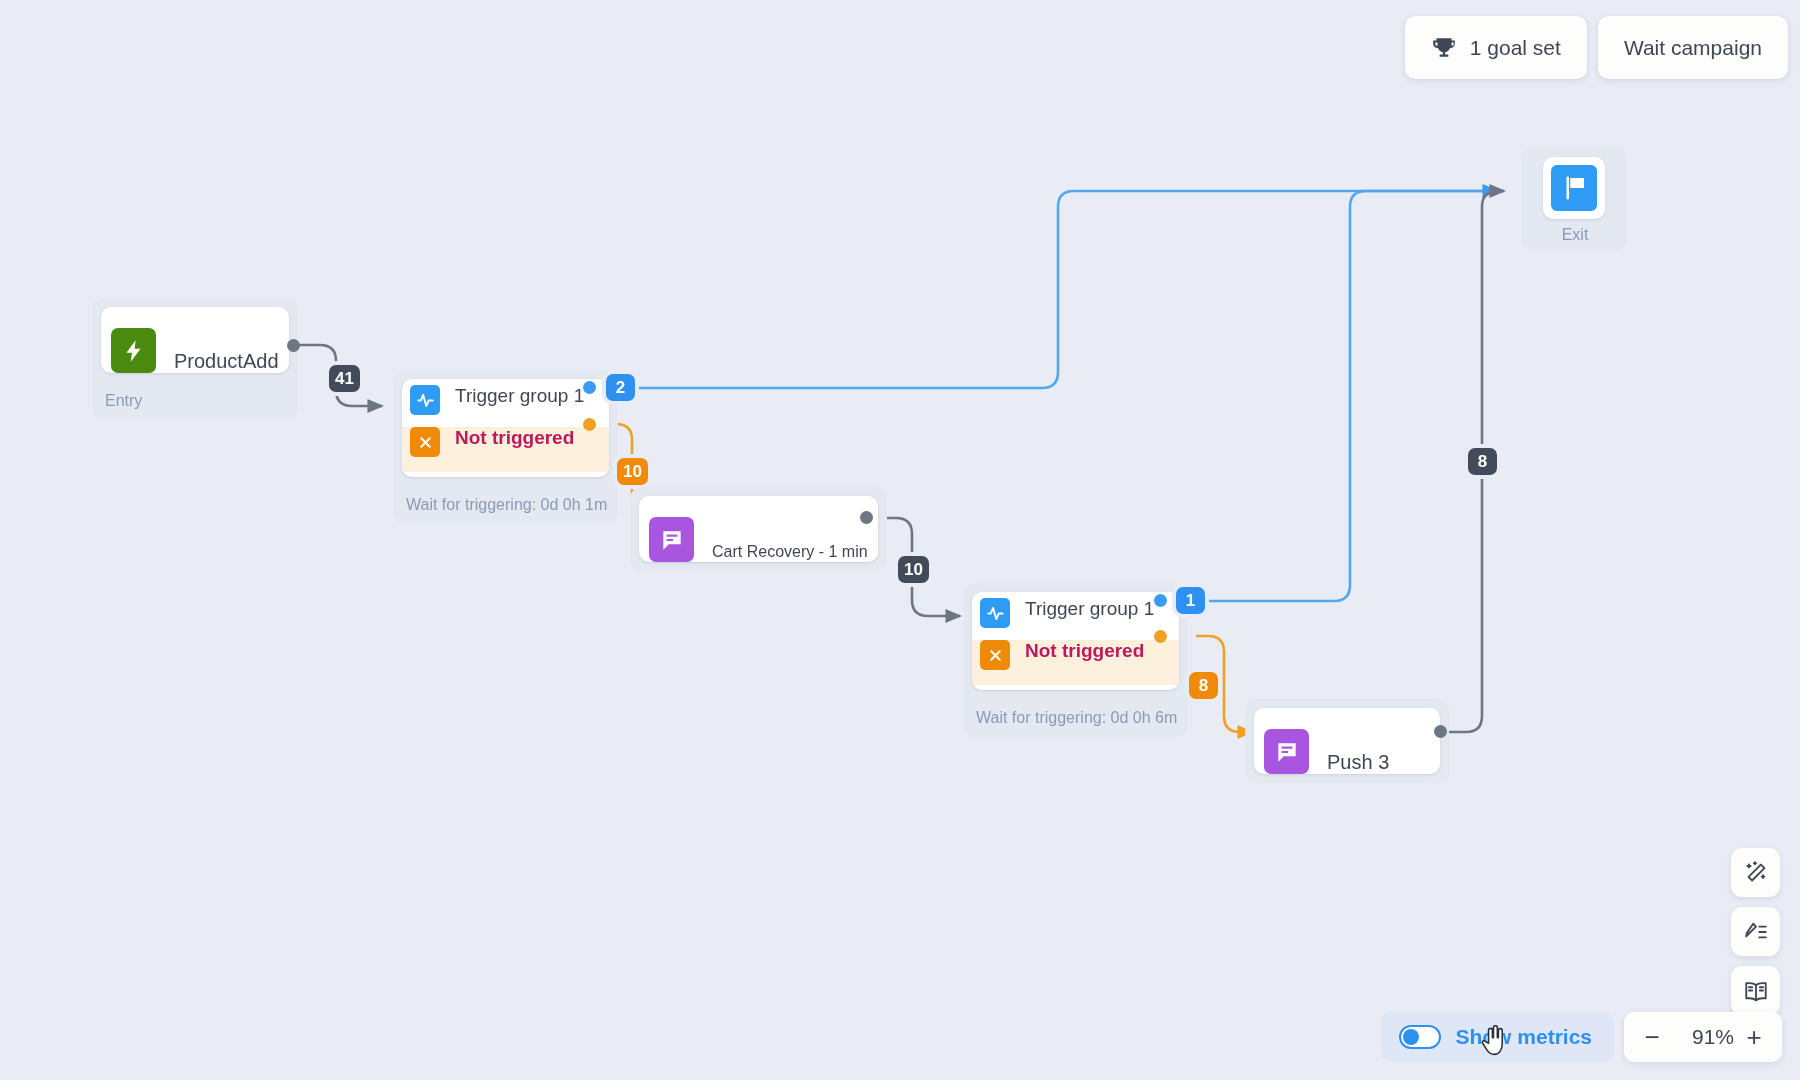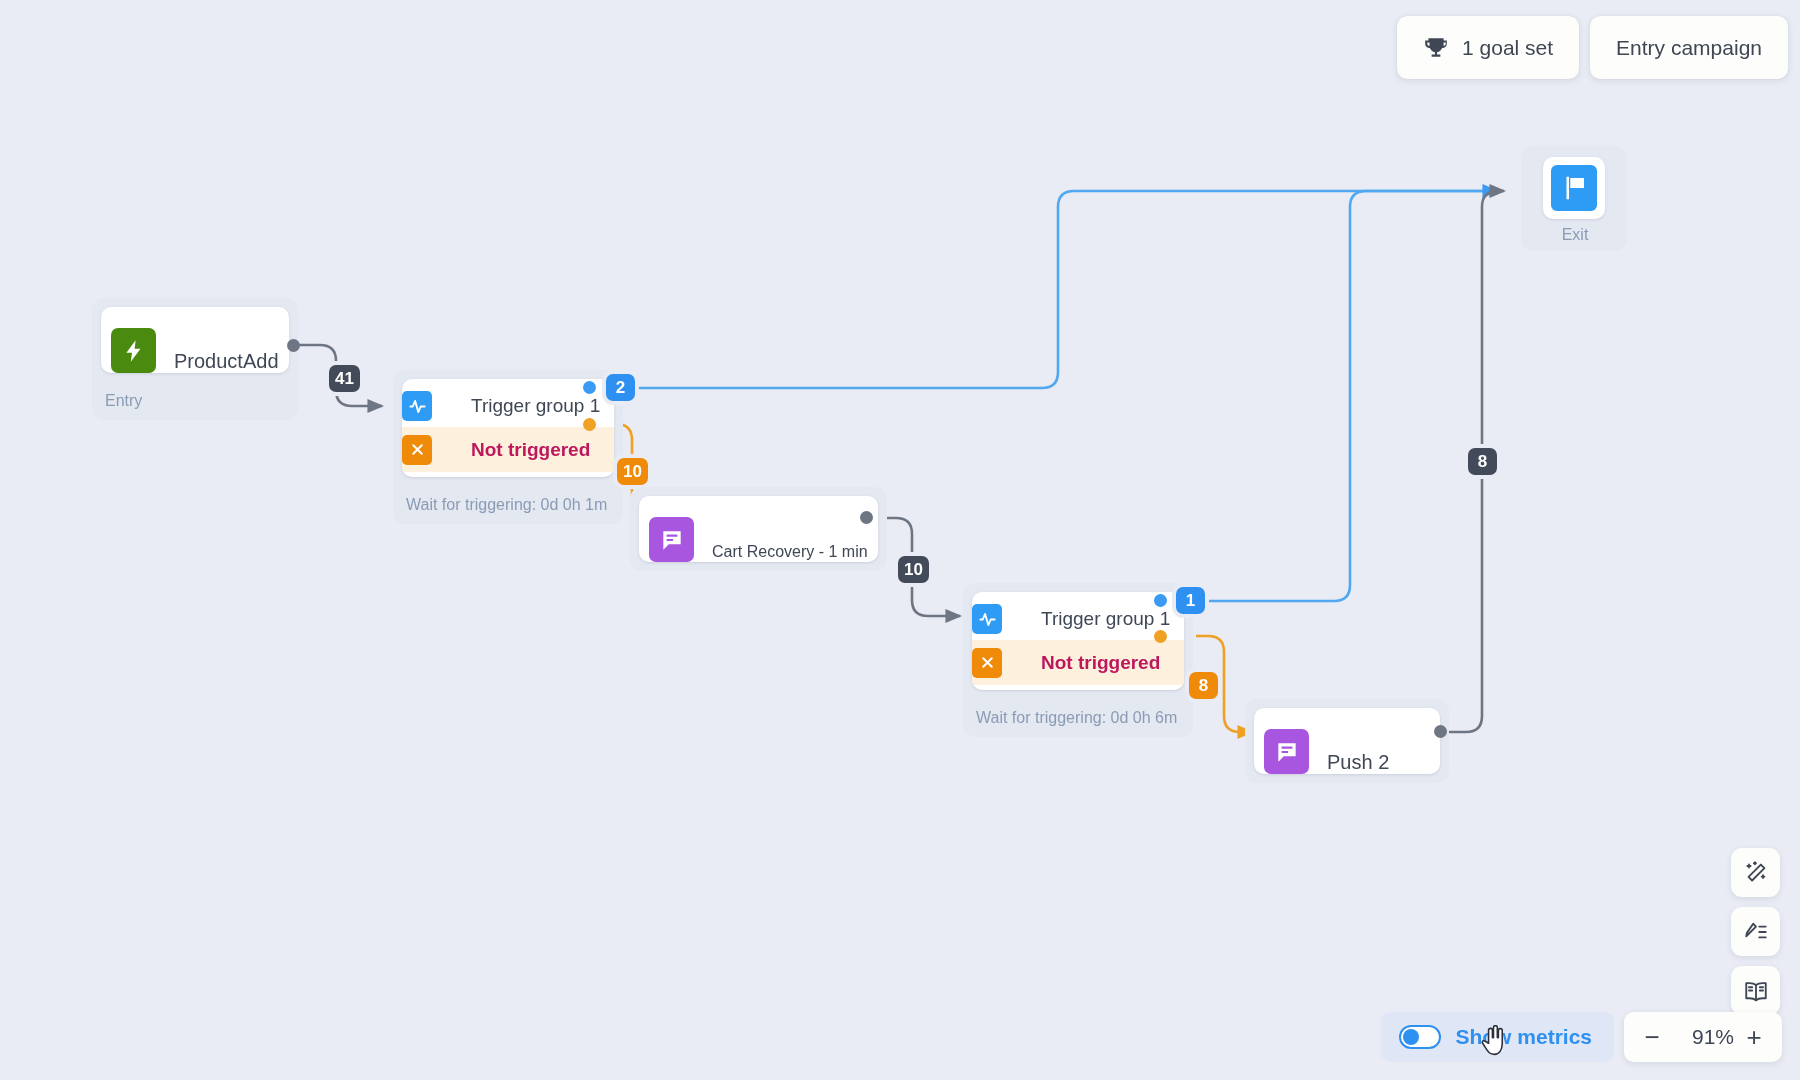--- a/index.html
+++ b/index.html
@@ -96,25 +96,23 @@
     font-size: 20px;
     color: #3f4755;
     margin-left: 18px;
     white-space: nowrap;
   }
   .node-label.small { font-size: 16px; line-height: 1.25; white-space: normal; }
 
   
   .tg-row {
     display: flex;
-    align-items: center;
     height: 44px;
-    padding: 0 14px 0 0;
+    padding: 0 14px 0 8px;
     min-width: 196px;
-    gap: 24px;
   }
   .tg-row .icon-sq { width: 30px; height: 30px; border-radius: 5px; }
   .tg-row .node-label { font-size: 19px; margin-left: 15px; }
   .tg-row-top { padding-top: 6px; height: 48px; }
   .tg-row-bottom {
     background: #fdf1dd;
     height: 45px;
     margin-bottom: 5px;
   }
   .tg-row-bottom .node-label { color: #be185d; font-weight: bold; font-size: 19px; }
@@ -279,21 +277,21 @@
   </svg>
 
   <div class="top-actions">
     <div class="pill-btn">
       <svg class="trophy-icon" viewBox="0 0 24 24" fill="#3f4755">
         <path d="M5 3h14v2h3v3a4 4 0 0 1-4 4h-.4A6 6 0 0 1 13 15.9V18h3v2H8v-2h3v-2.1A6 6 0 0 1 6.4 12H6a4 4 0 0 1-4-4V5h3V3zm0 4H4v1a2 2 0 0 0 2 2V7zm14 0v3a2 2 0 0 0 2-2V7h-2zM12 5.6l.9 1.9 2 .3-1.5 1.4.4 2-1.8-1-1.8 1 .4-2L9.1 7.8l2-.3.9-1.9z"></path>
       </svg>
       <span>1 goal set</span>
     </div>
     <div class="pill-btn">
-      <span>Entry campaign</span>
+      <span>Wait campaign</span>
     </div>
   </div>
 
   <div class="node-wrap" style="left:92px; top:298px;">
     <div class="node-card">
       <div class="entry-row">
         <div class="icon-sq icon-green">
           <svg viewBox="0 0 24 24" width="26" height="26" fill="#fff">
             <path d="M13.5 2L5 13.5h5.2L9 22l9-12h-5.4L13.5 2z"></path>
           </svg>
@@ -374,21 +372,21 @@
   <div class="badge badge-orange" style="left:1189px; top:672px;">8</div>
 
   <div class="node-wrap" style="left:1245px; top:699px;">
     <div class="node-card">
       <div class="entry-row" style="min-width:186px;">
         <div class="icon-sq icon-purple">
           <svg viewBox="0 0 24 24" width="26" height="26" fill="#fff">
             <path d="M4 4h16v12H9l-5 5V4zm3 3v2h10V7H7zm0 4v2h6v-2H7z"></path>
           </svg>
         </div>
-        <div class="node-label">Push 2</div>
+        <div class="node-label">Push 3</div>
       </div>
     </div>
   </div>
   <div class="dot dot-gray" style="left:1434px; top:725px;"></div>
   <div class="badge badge-dark" style="left:1468px; top:448px;">8</div>
 
   <div class="node-wrap" style="left:1521px; top:146px; padding:11px 22px 6px 22px;">
     <div class="node-card" style="padding:8px;">
       <div class="icon-sq icon-blue" style="width:46px;height:46px;border-radius:6px;">
         <svg viewBox="0 0 24 24" width="30" height="30" fill="#fff">

